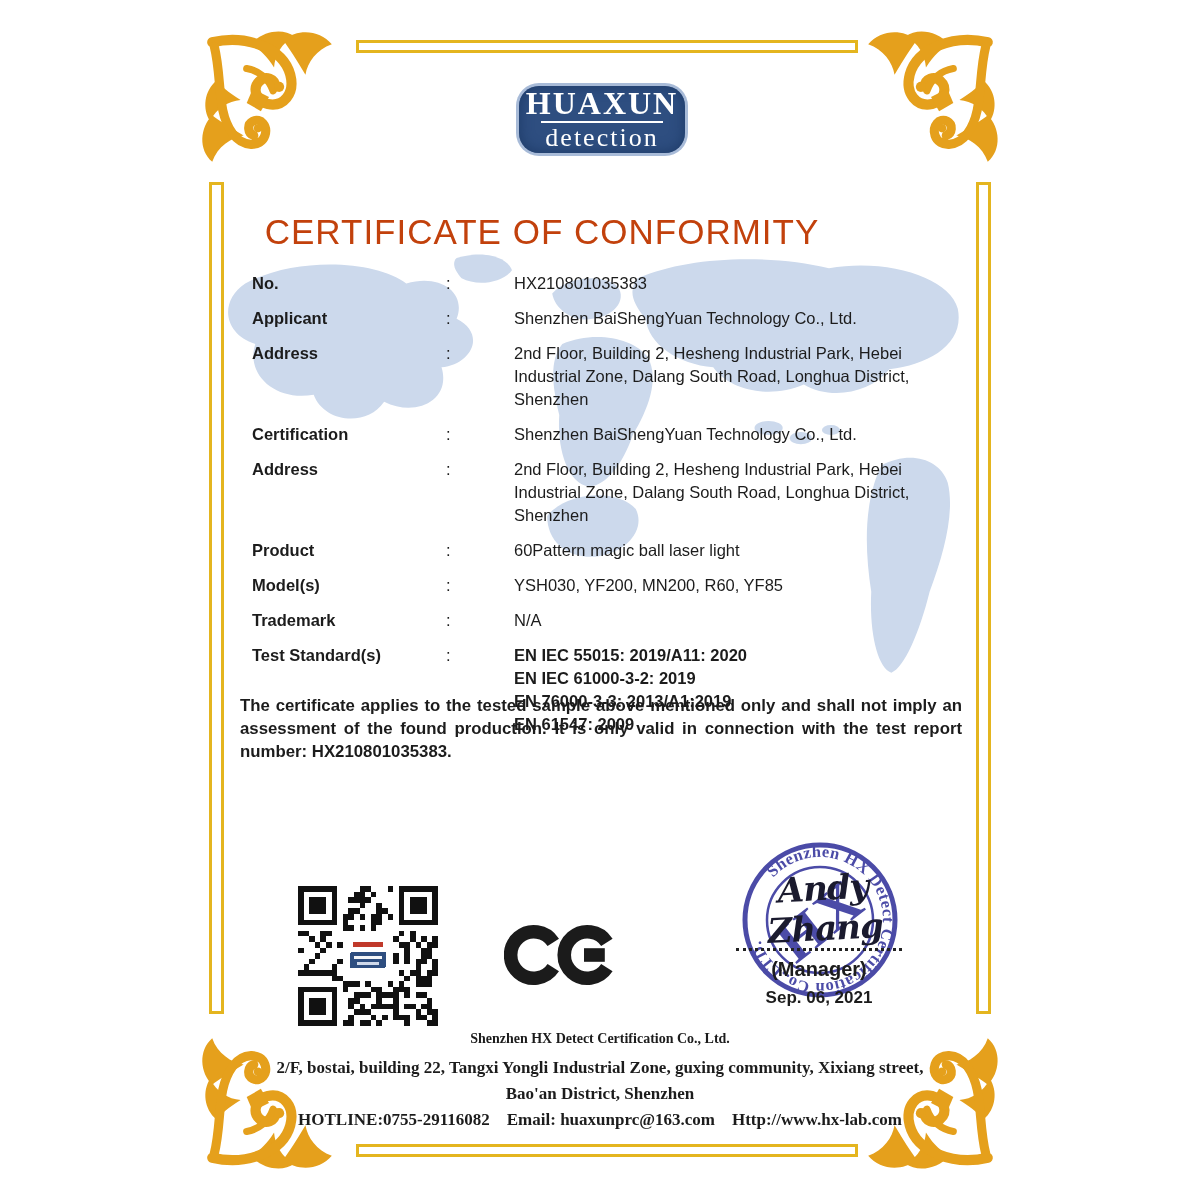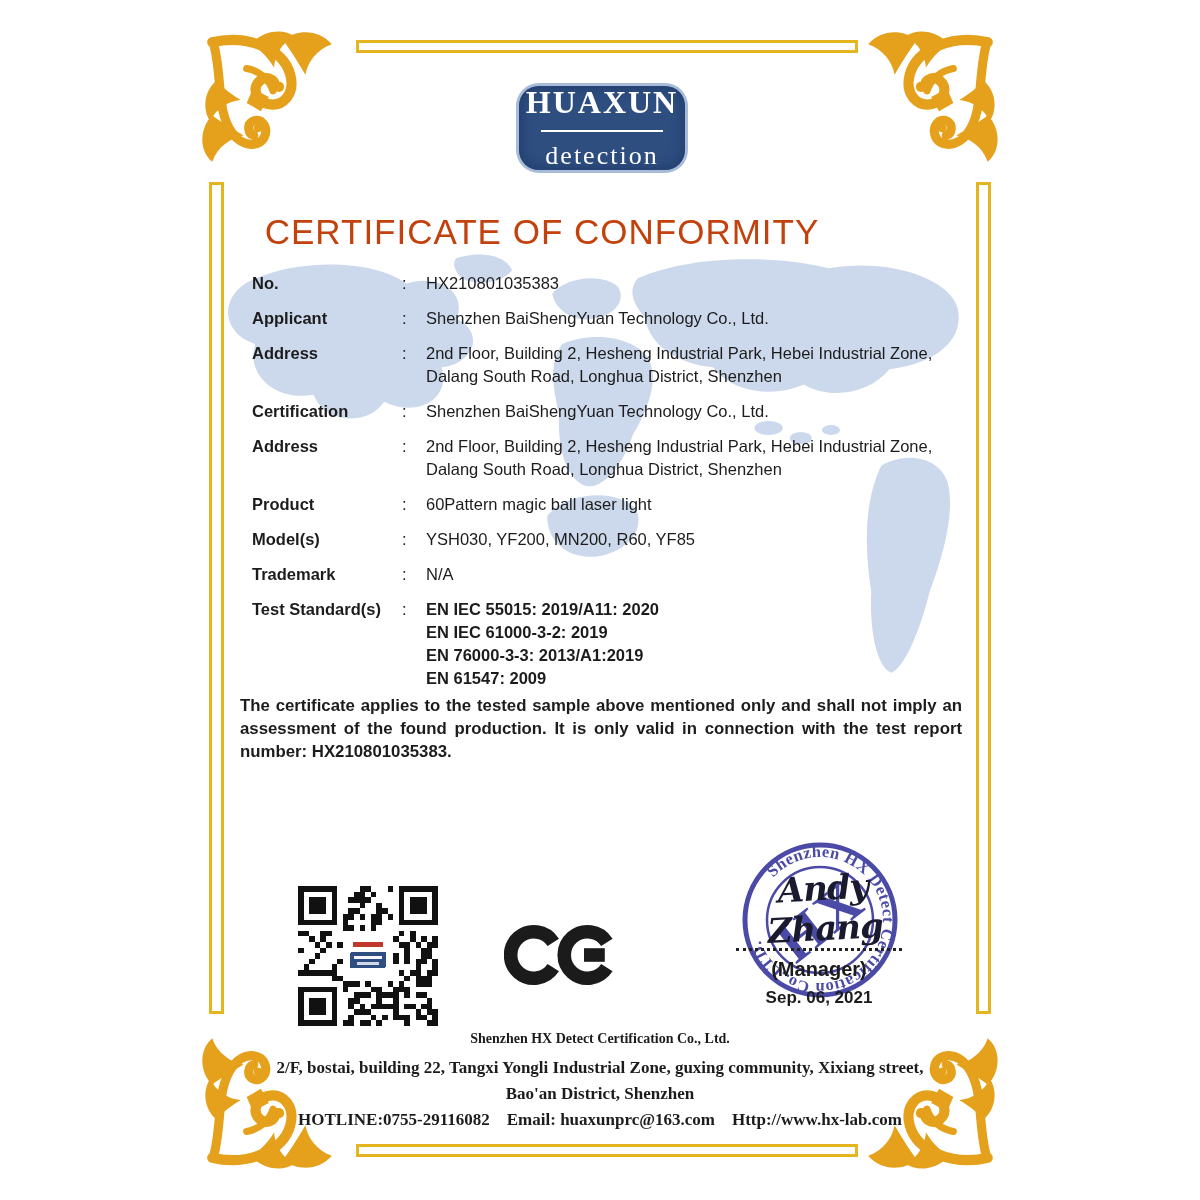--- a/index.html
+++ b/index.html
@@ -16,31 +16,31 @@
   .bar{position:absolute;box-sizing:border-box;border:3px solid #E4B51F;background:#fff;z-index:2;}
   .bar.top{left:356px;top:40px;width:502px;height:13px;}
   .bar.bottom{left:356px;top:1144px;width:502px;height:13px;}
   .bar.left{left:209px;top:182px;width:15px;height:832px;}
   .bar.right{left:976px;top:182px;width:15px;height:832px;}
 
   
   .map{position:absolute;left:205px;top:248px;width:785px;height:445px;z-index:0;}
 
   
-  .logo{position:absolute;left:519px;top:86px;width:166px;height:84px;background:linear-gradient(#33568c,#294highlight 0);background:#2E4E80;border-radius:20px;box-shadow:0 0 0 3px #a8bbd8, inset 0 0 14px #1d3a66;z-index:4;display:flex;flex-direction:column;align-items:center;justify-content:space-between;}
+  .logo{position:absolute;left:519px;top:86px;width:166px;height:67px;background:linear-gradient(#33568c,#294highlight 0);background:#2E4E80;border-radius:20px;box-shadow:0 0 0 3px #a8bbd8, inset 0 0 14px #1d3a66;z-index:4;display:flex;flex-direction:column;align-items:center;justify-content:center;}
   .logo-name{font-family:"Liberation Serif",serif;font-weight:700;font-size:32px;line-height:32px;color:#fff;letter-spacing:2px;}
   .logo-rule{width:122px;border-top:2px solid #fff;margin:2px 0 1px 0;}
   .logo-sub{font-family:"Liberation Serif",serif;font-size:26px;line-height:28px;color:#ffffff;letter-spacing:2px;}
 
   
   .title{position:absolute;left:0;top:212px;width:1084px;text-align:center;font-size:35px;letter-spacing:1px;color:#c2410c;z-index:1;}
 
   
   .fields{position:absolute;left:252px;top:272px;width:714px;z-index:1;}
-  .frow{display:flex;align-items:flex-start;margin-bottom:12px;font-size:16.5px;line-height:23px;}
+  .frow{display:flex;align-items:flex-start;margin-bottom:12px;font-size:16.5px;line-height:23px;gap:44px;}
   .flabel{width:150px;font-weight:700;flex:none;}
   .fcolon{width:24px;flex:none;text-align:left;}
   .fvalue{flex:1;}
   .frow.standards .fvalue div{font-weight:700;}
   .frow.standards{margin-bottom:0;}
 
   
   .paras{position:absolute;left:240px;top:694px;width:722px;z-index:1;}
   .paras p{margin:0 0 21px 0;font-weight:700;font-size:16.8px;line-height:23px;text-align:justify;}
 

